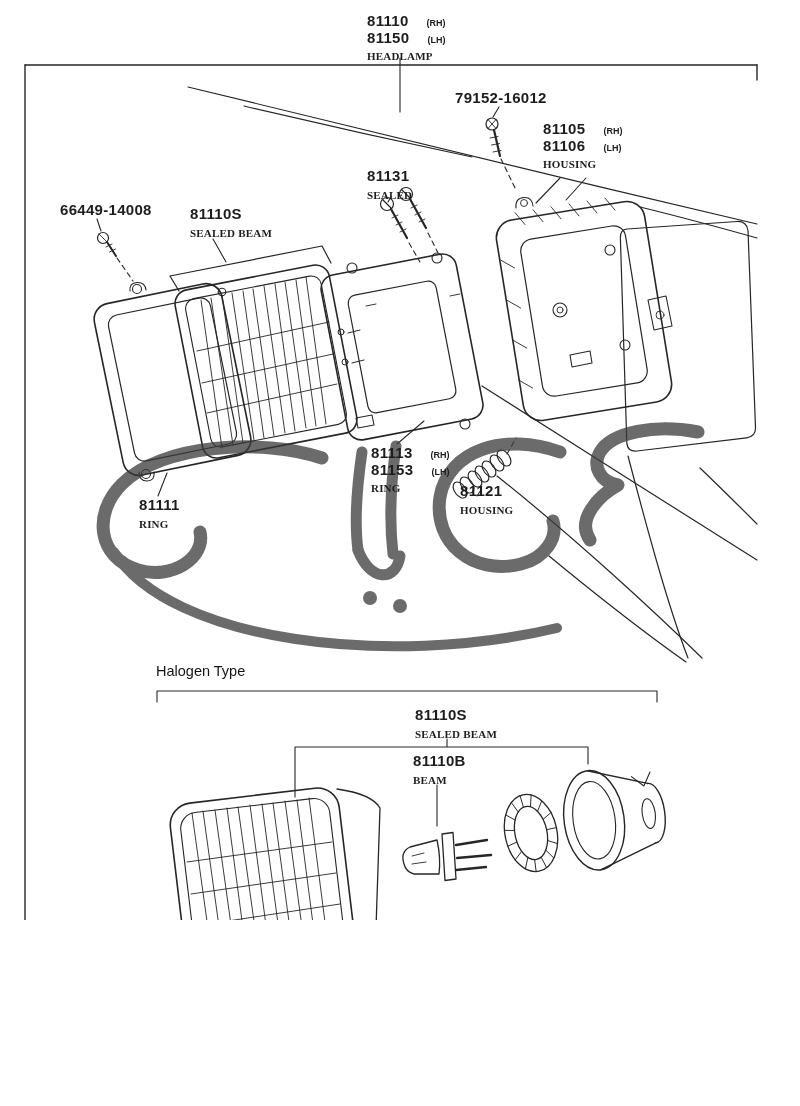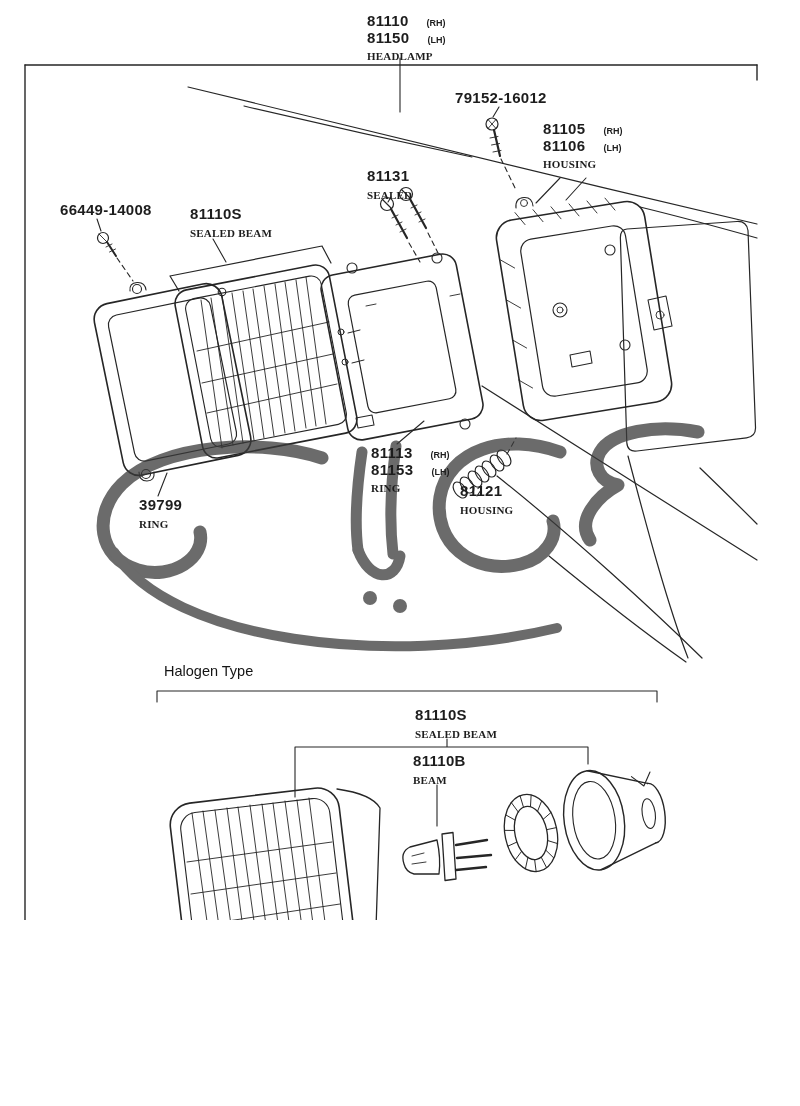--- a/index.html
+++ b/index.html
@@ -5,21 +5,21 @@
   html,body{margin:0;padding:0;background:#ffffff;}
   .page{position:relative;width:800px;height:920px;background:#ffffff;overflow:hidden;
         font-family:"Liberation Sans",sans-serif;}
   svg.art{position:absolute;left:0;top:0;}
   .lbl{position:absolute;color:#1d1d1d;font-weight:bold;line-height:1.1;white-space:nowrap;}
   .row{display:flex;align-items:baseline;}
   .part{font-size:15px;letter-spacing:.3px;}
   .suffix{font-size:9px;margin-left:18px;font-weight:bold;}
   .subname{font-size:11px;letter-spacing:.2px;margin-top:4px;font-family:Liberation Serif, serif;}
   .halogen-title{position:absolute;font-size:14.5px;font-weight:400;color:#141414;
-                 font-family:"Liberation Sans",sans-serif;margin-left:8px;}
+                 font-family:"Liberation Sans",sans-serif;}
   .doccode{position:absolute;font-size:9px;font-weight:400;color:#333;
            font-family:"Liberation Sans",sans-serif;padding-left:18px;}
 </style>
 </head>
 <body>
 
 <div class="page">
 
   <svg class="art" width="800" height="1106" viewBox="0 0 800 1106" stroke="#262626" fill="none" stroke-width="1.4" stroke-linecap="round" stroke-linejoin="round">
 
@@ -306,21 +306,21 @@
 
   <div class="lbl" style="left:460px;top:483px">
     <div class="row">
         <span class="part">81121</span>
       </div>
     <div class="subname">HOUSING</div>
   </div>
 
   <div class="lbl" style="left:139px;top:497px">
     <div class="row">
-        <span class="part">39799</span>
+        <span class="part">81111</span>
       </div>
     <div class="subname">RING</div>
   </div>
 
   <div class="halogen-title" style="left:156px;top:663px">Halogen Type</div>
 
   <div class="lbl" style="left:415px;top:707px">
     <div class="row">
         <span class="part">81110S</span>
       </div>

